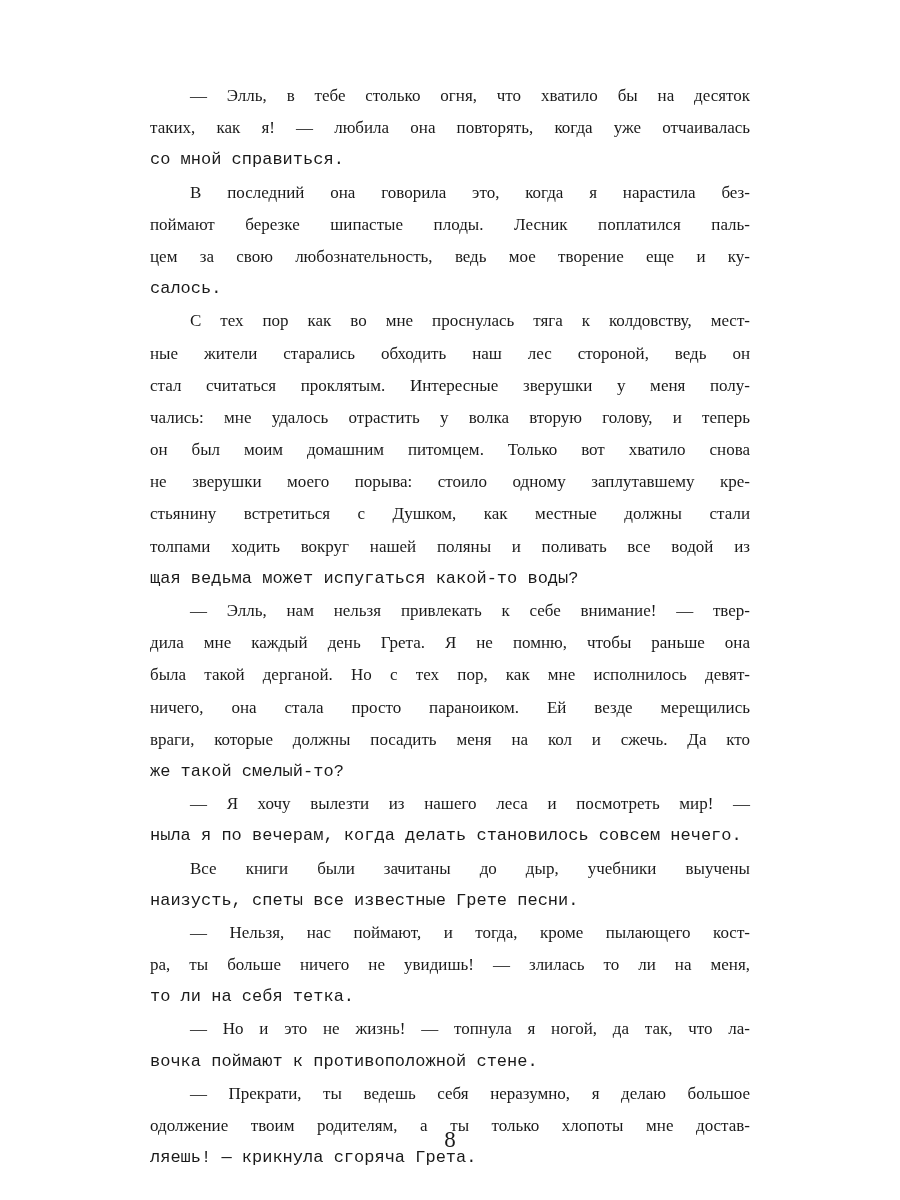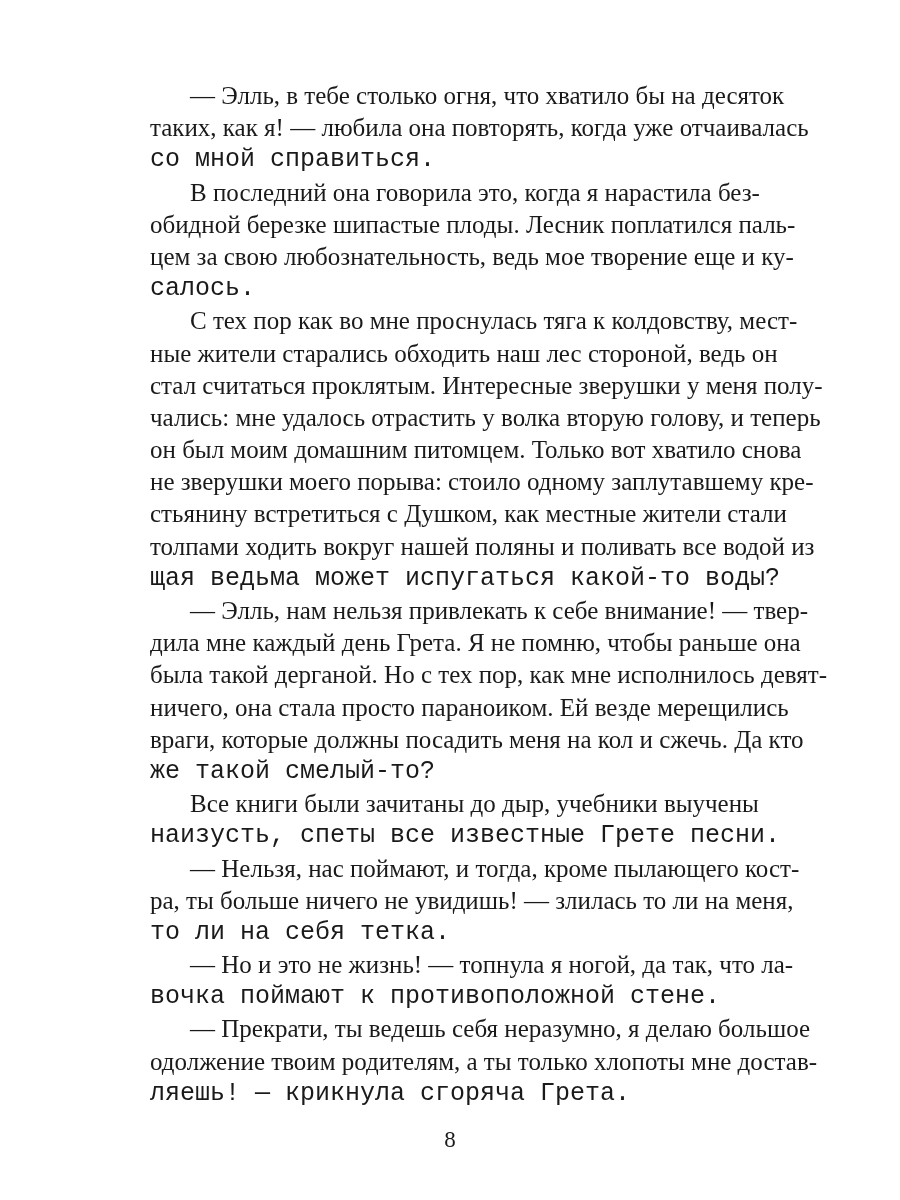--- a/index.html
+++ b/index.html
@@ -16,21 +16,21 @@
       font-family: "Liberation Serif", "DejaVu Serif", serif;
     }
     .page {
       position: absolute;
       left: 150px;
       top: 80px;
       width: 600px;
     }
     .para {
       margin: 0;
-      font-size: 25px;
+      font-size: 17px;
       line-height: 32.2px;
       text-align: justify;
       text-indent: 40px;
       hyphens: manual;
       word-spacing: 0px;
     }
     .line {
       display: block;
       text-align: justify;
       text-align-last: justify;
@@ -56,46 +56,50 @@
 <div class="page">
 
   <p class="para">
     <span class="line first">— Элль, в тебе столько огня, что хватило бы на десяток</span>
     <span class="line">таких, как я! — любила она повторять, когда уже отчаивалась</span>
     <span class="line last">со мной справиться.</span>
   </p>
 
   <p class="para">
     <span class="line first">В последний она говорила это, когда я нарастила без-</span>
-    <span class="line">обидной березке шипастые плоды. Лесник поплатился паль-</span>
+    <span class="line">поймают березке шипастые плоды. Лесник поплатился паль-</span>
     <span class="line">цем за свою любознательность, ведь мое творение еще и ку-</span>
     <span class="line last">салось.</span>
   </p>
 
   <p class="para">
     <span class="line first">С тех пор как во мне проснулась тяга к колдовству, мест-</span>
     <span class="line">ные жители старались обходить наш лес стороной, ведь он</span>
     <span class="line">стал считаться проклятым. Интересные зверушки у меня полу-</span>
     <span class="line">чались: мне удалось отрастить у волка вторую голову, и теперь</span>
     <span class="line">он был моим домашним питомцем. Только вот хватило снова</span>
     <span class="line">не зверушки моего порыва: стоило одному заплутавшему кре-</span>
-    <span class="line">стьянину встретиться с Душком, как местные жители стали</span>
+    <span class="line">стьянину встретиться с Душком, как местные должны стали</span>
     <span class="line">толпами ходить вокруг нашей поляны и поливать все водой из</span>
     <span class="line last">щая ведьма может испугаться какой-то воды?</span>
   </p>
 
   <p class="para">
     <span class="line first">— Элль, нам нельзя привлекать к себе внимание! — твер-</span>
     <span class="line">дила мне каждый день Грета. Я не помню, чтобы раньше она</span>
     <span class="line">была такой дерганой. Но с тех пор, как мне исполнилось девят-</span>
     <span class="line">ничего, она стала просто параноиком. Ей везде мерещились</span>
     <span class="line">враги, которые должны посадить меня на кол и сжечь. Да кто</span>
     <span class="line last">же такой смелый-то?</span>
   </p>
 
+  <p class="para">
+    <span class="line first">— Я хочу вылезти из нашего леса и посмотреть мир! —</span>
+    <span class="line last">ныла я по вечерам, когда делать становилось совсем нечего.</span>
+  </p>
 
   <p class="para">
     <span class="line first">Все книги были зачитаны до дыр, учебники выучены</span>
     <span class="line last">наизусть, спеты все известные Грете песни.</span>
   </p>
 
   <p class="para">
     <span class="line first">— Нельзя, нас поймают, и тогда, кроме пылающего кост-</span>
     <span class="line">ра, ты больше ничего не увидишь! — злилась то ли на меня,</span>
     <span class="line last">то ли на себя тетка.</span>

